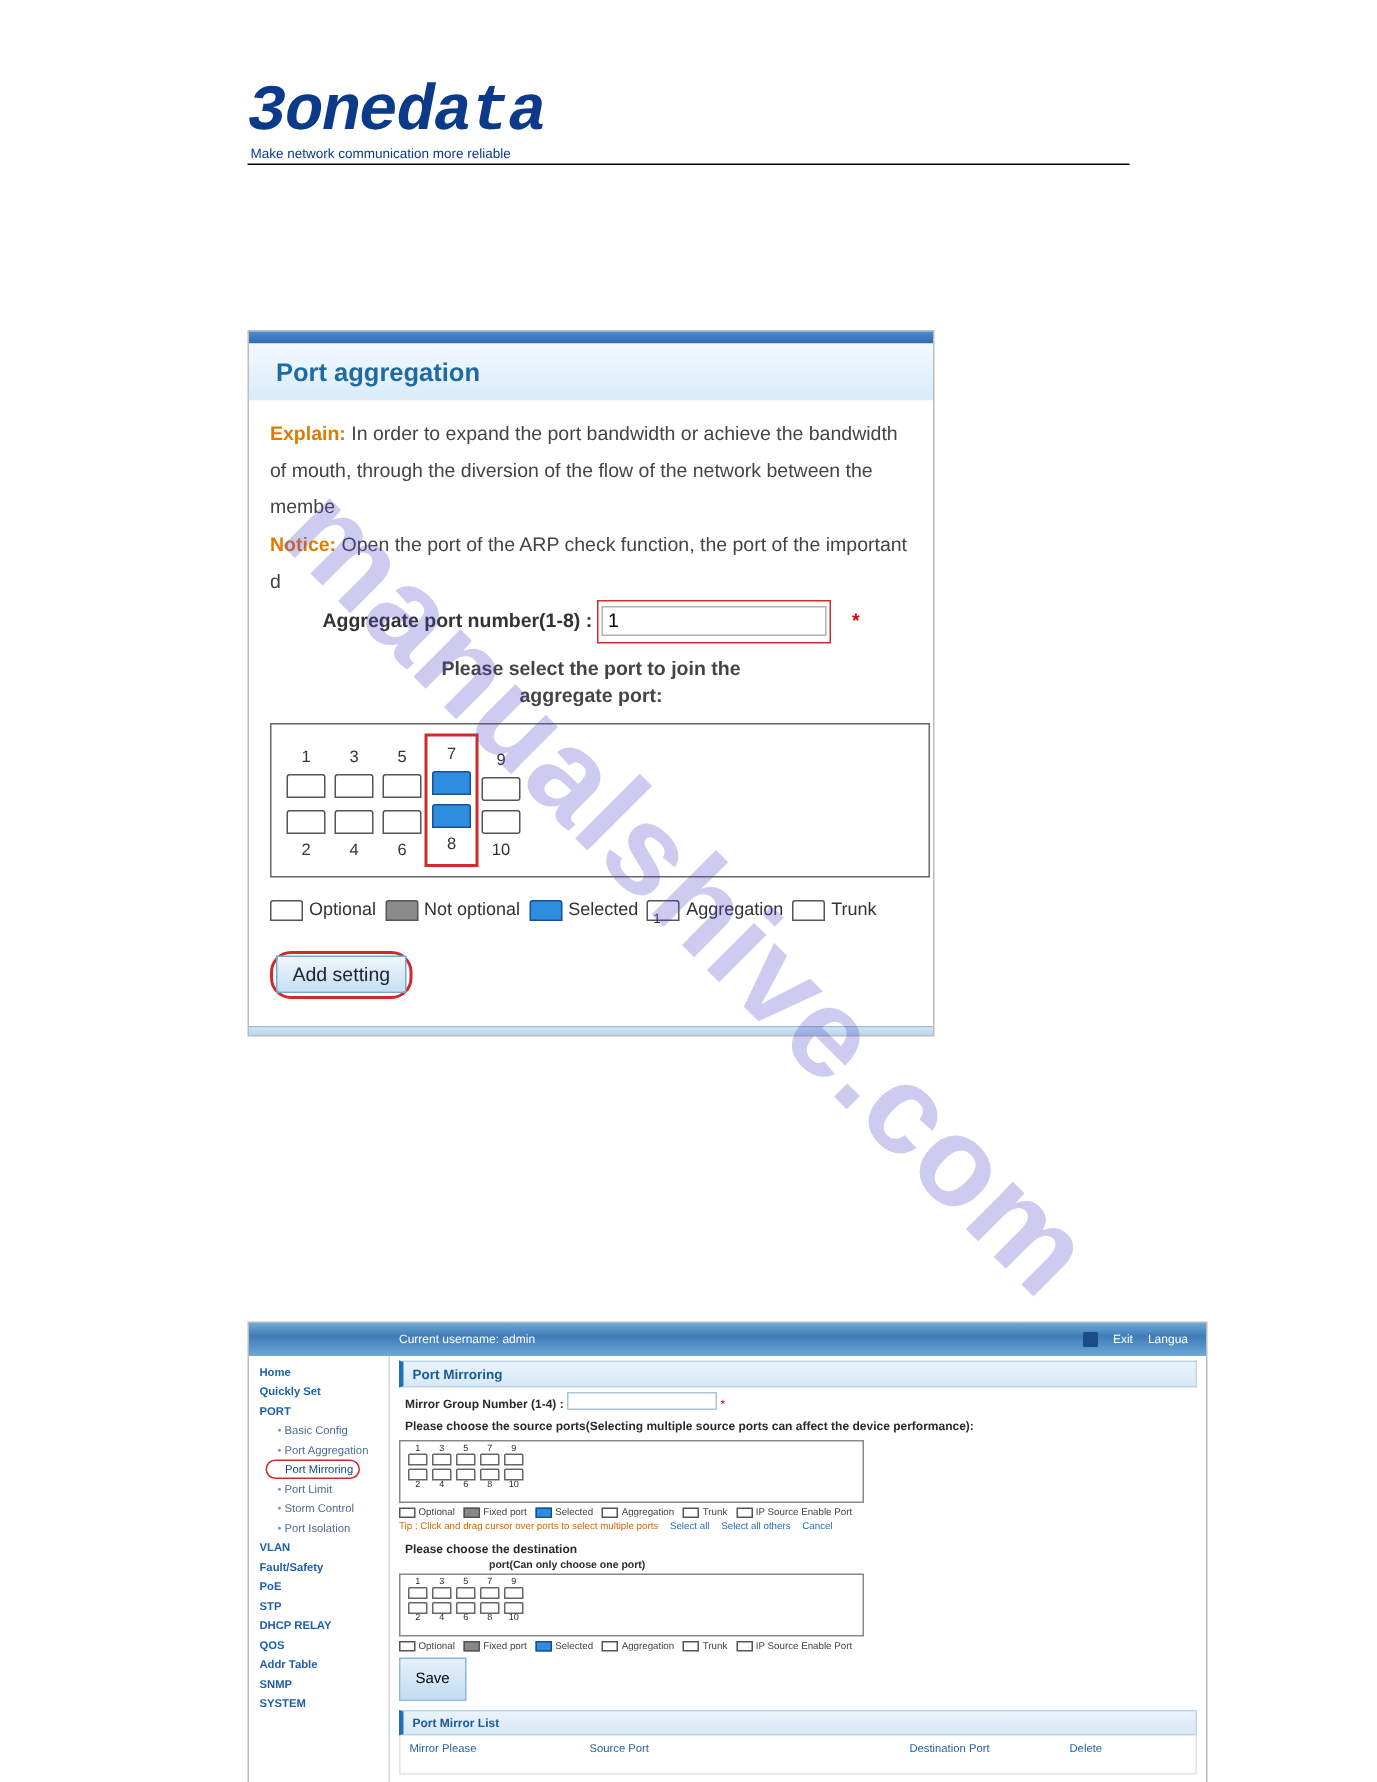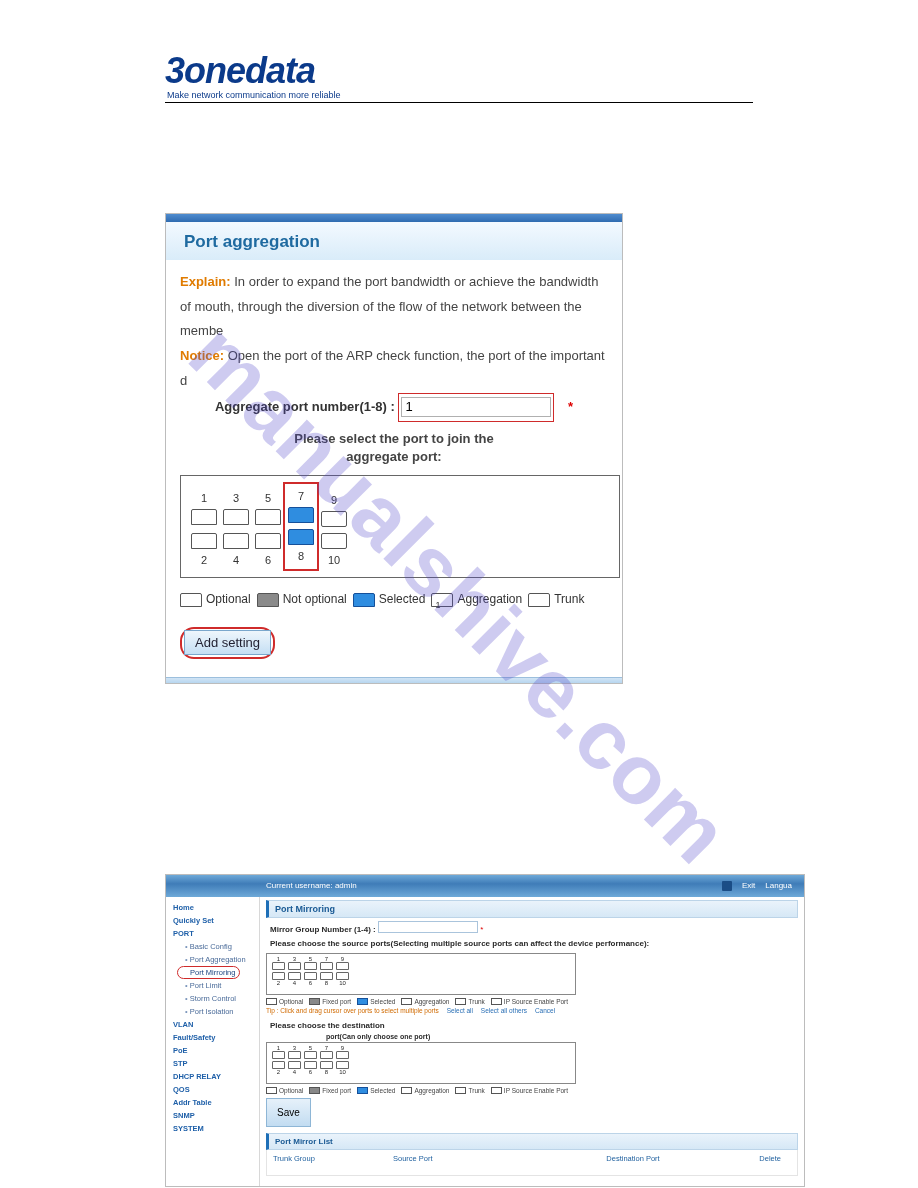--- a/index.html
+++ b/index.html
@@ -10,23 +10,23 @@
     font-family: Arial, sans-serif;
     position: relative;
     overflow: hidden;
   }
   .page {
     padding: 50px 165px 40px 165px;
   }
   
   .logo-wrap { margin-bottom: 8px; }
   .logo-line1 {
-    font-family: Liberation Sans, sans-serif;
+    font-family: Liberation Mono, monospace;
     font-weight: 900;
-    font-size: 36px;
+    font-size: 43px;
     color: #0b3a8a;
     letter-spacing: -1px;
     font-style: italic;
   }
   .logo-tag {
     font-size: 9px;
     color: #0b3a8a;
     margin-top: -2px;
     margin-left: 2px;
   }
@@ -266,21 +266,21 @@
     display:flex;
     padding:4px 6px 12px 6px;
     font-size:7.5px;
     color:#1e5f9e;
     border:1px solid #e4e4e4;
     border-top:none;
   }
   .listcols div:nth-child(1){width:120px;}
   .listcols div:nth-child(2){width:160px;}
   .listcols div:nth-child(3){width:160px;text-align:center;}
-  .listcols div:nth-child(4){flex:1;text-align:right;padding-right:10px;}
+  .listcols div:nth-child(4){flex:1;text-align:left;padding-right:10px;}
   
   .watermark {
     position:absolute;
     left: 50%; top: 50%;
     transform: translate(-50%,-50%) rotate(45deg);
     font-size: 84px;
     font-weight: bold;
     color: rgba(80,70,200,0.28);
     white-space: nowrap;
     pointer-events:none;
@@ -617,21 +617,21 @@
             </div>
           <div class="li">
               <span class="ic"></span>
               <span>IP Source Enable Port</span>
             </div>
         </div>
         <button class="savebtn">Save</button>
 
         <div class="listhdr">Port Mirror List</div>
         <div class="listcols">
-          <div>Trunk Group</div>
+          <div>Mirror Please</div>
           <div>Source Port</div>
           <div>Destination Port</div>
           <div>Delete</div>
         </div>
       </div>
     </div>
   </div>
 </div>
 
 <div class="watermark">manualshive.com</div>

